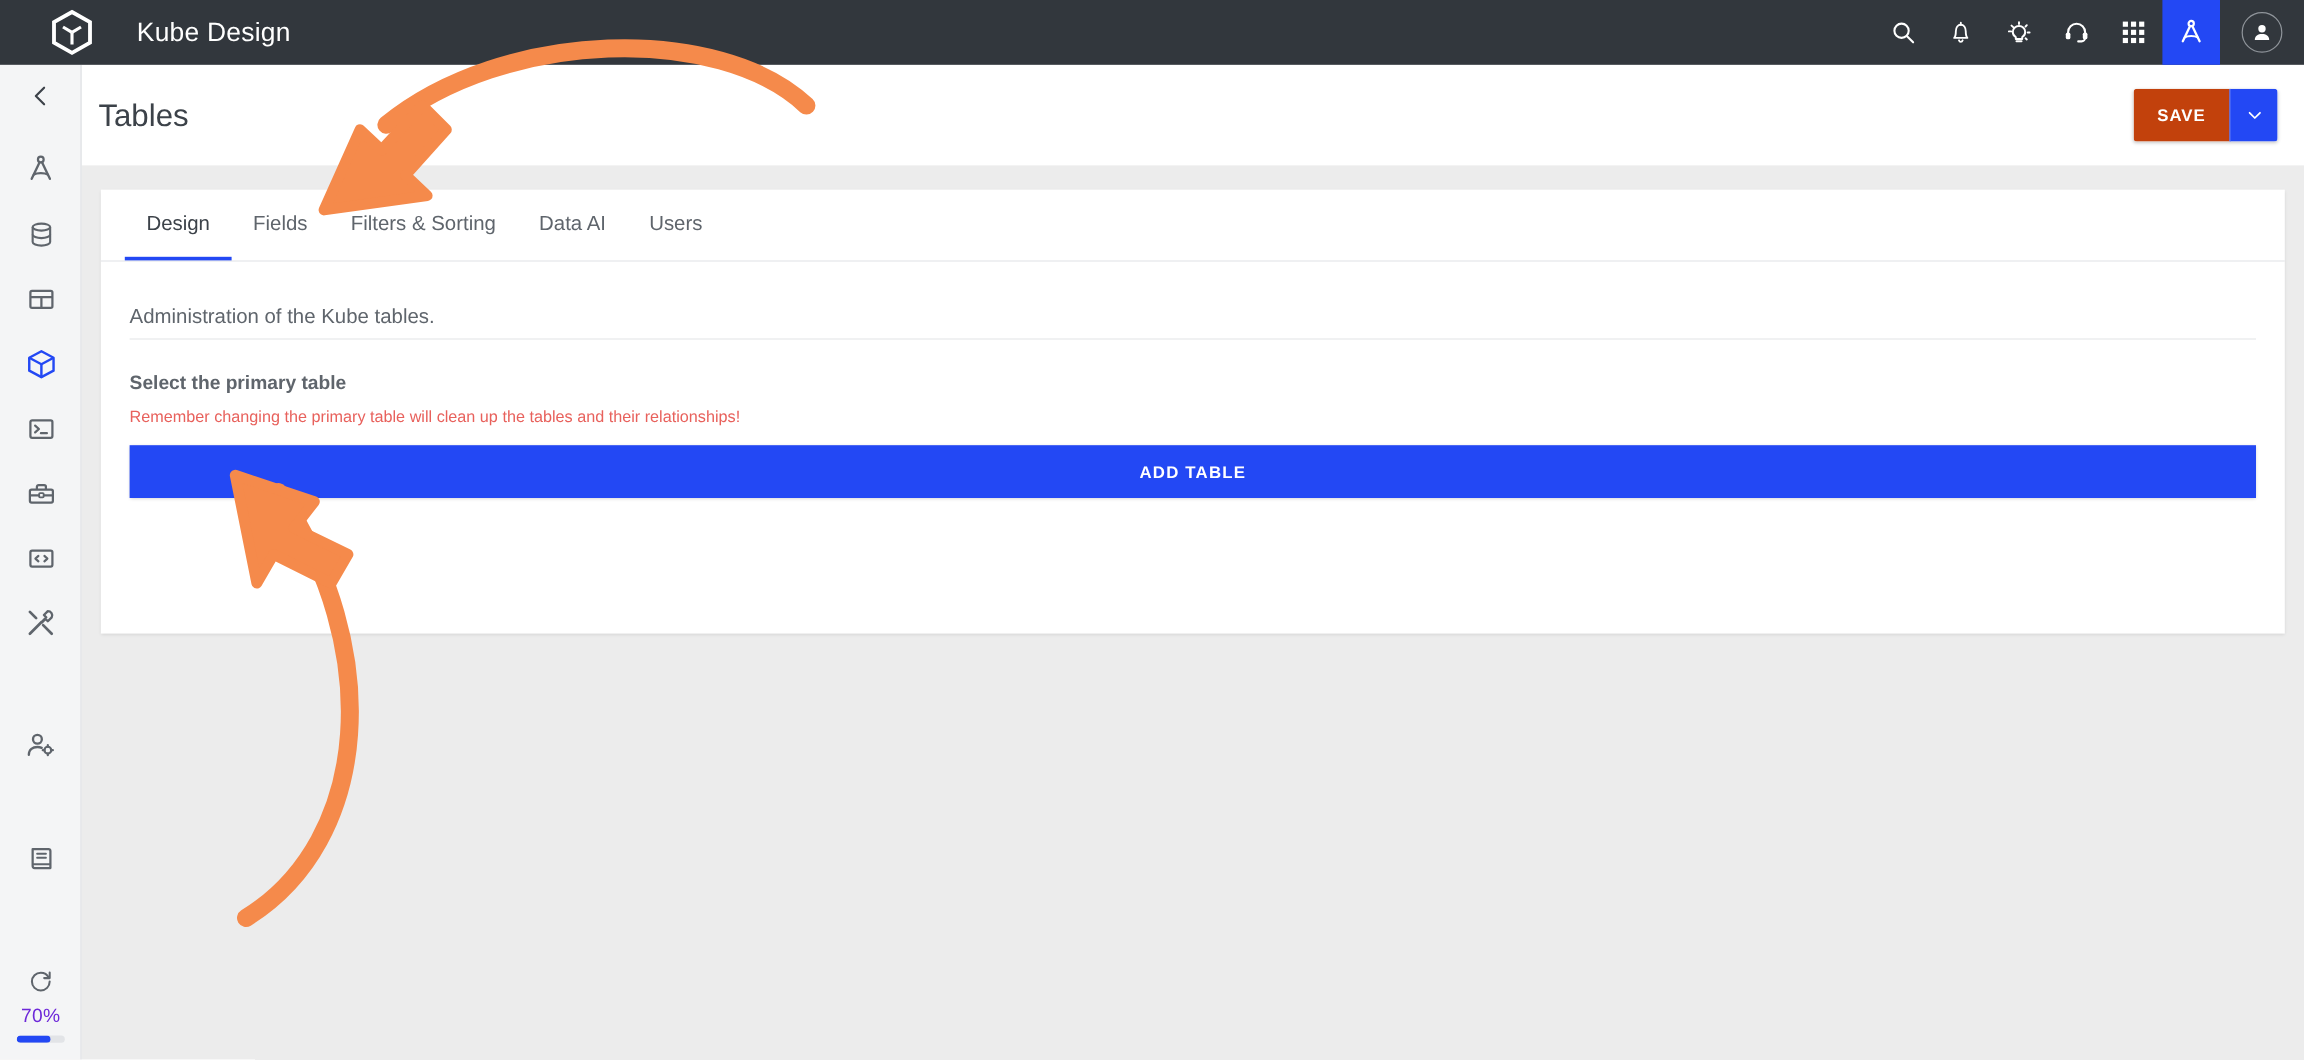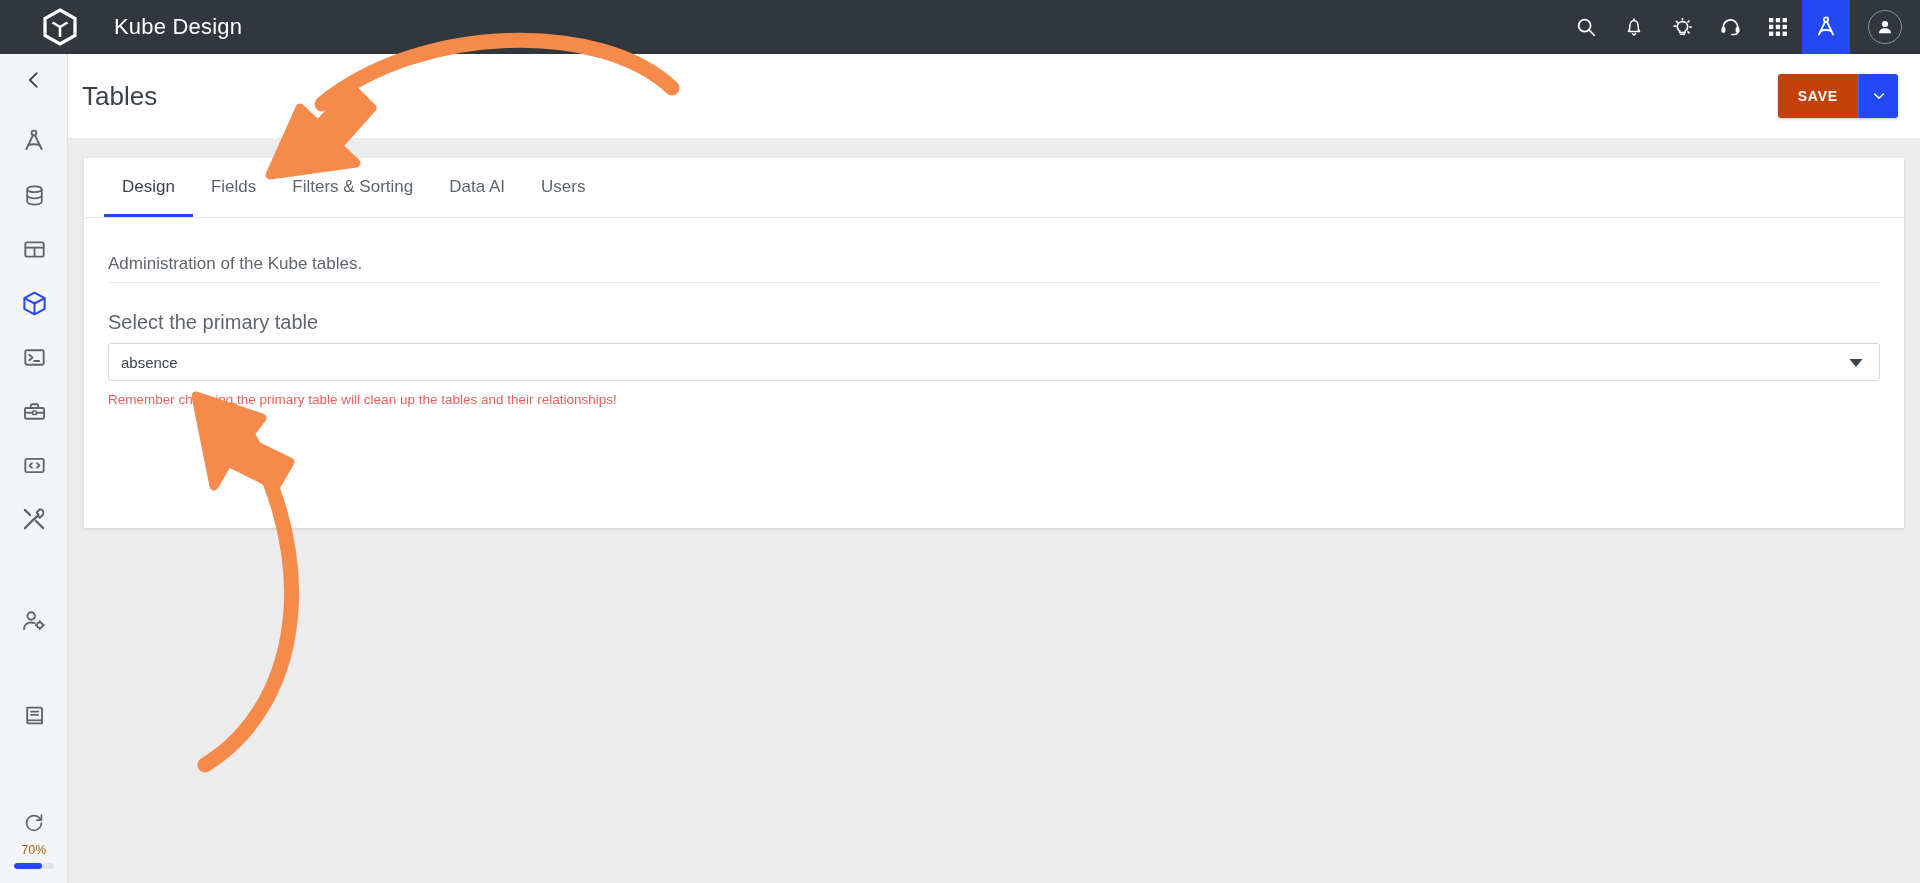--- a/index.html
+++ b/index.html
@@ -69,21 +69,21 @@
     cursor: pointer;
   }
   .rail-item.collapse { height: 44px; margin-top: 4px; }
   .rail-gap-lg { height: 40px; }
   .rail-gap-xl { height: 48px; }
   .rail-footer {
     position: absolute; bottom: 14px; left: 0; width: 68px;
     display: flex; flex-direction: column; align-items: center;
   }
   .rail-pct {
-    font-size: 12px; color: #a16207; margin-top: 4px; margin-bottom: 6px;
+    font-size: 16px; color: #6d28d9; margin-top: 4px; margin-bottom: 6px;
     letter-spacing: .3px;
   }
   .rail-progress {
     width: 40px; height: 6px; border-radius: 3px;
     background: #e2e4e7; overflow: hidden;
   }
   .rail-progress > i {
     display: block; height: 100%; background: #2348f4; border-radius: 3px;
   }
 
@@ -152,22 +152,22 @@
     left: 0; right: 0; bottom: 0;
     height: 3px; background: #2348f4;
   }
   .card-body { padding: 36px 24px 0 24px; }
   .admin-line {
     font-size: 17px; color: #5f656c;
     padding-bottom: 8px;
     border-bottom: 1px solid #e6e8ea;
   }
   .field-label {
-    font-size: 20px; color: #5f656c;
-    margin-top: 28px; margin-bottom: 9px;
+    font-size: 16px; color: #5f656c;
+    margin-top: 28px; margin-bottom: 9px; font-weight: bold;
   }
   .select-box {
     position: relative;
     height: 38px; width: 100%;
     border: 1px solid #d3d6da; border-radius: 3px;
     background: #fff;
     display: flex; align-items: center;
     padding: 0 12px;
     font-size: 15px; color: #3c4249;
     cursor: pointer;
@@ -411,31 +411,24 @@
         <div class="tab">Filters &amp; Sorting</div>
         <div class="tab">Data AI</div>
         <div class="tab">Users</div>
       </div>
 
     <div class="card-body">
       <div class="admin-line">Administration of the Kube tables.</div>
 
       <div class="field-label">Select the primary table</div>
 
-      <div class="select-box">
-        <span>absence</span>
-        <span class="select-caret">
-          <svg width="14" height="9" viewBox="0 0 14 9">
-            <path d="M0.5 0.5 L13.5 0.5 L7 8.5 Z" fill="#3c4249"></path>
-          </svg>
-        </span>
-      </div>
 
       <div class="warn">Remember changing the primary table will clean up the tables and their relationships!</div>
 
+      <button class="add-btn">ADD TABLE</button>
     </div>
   </div>
 
   <svg class="annot" viewBox="0 0 1920 883">
     <g>
       <path d="M672 88 C600 20 420 24 322 104" stroke="#f58a4b" stroke-width="15" fill="none" stroke-linecap="round"></path>
       <path d="M270 175 L300 108 L318 125 L352 88 L372 108 L338 146 L356 163 Z" fill="#f58a4b" stroke="#f58a4b" stroke-width="9" stroke-linejoin="round"></path>
     </g>
     <g>
       <path d="M205 765 C310 700 320 540 232 410" stroke="#f58a4b" stroke-width="15" fill="none" stroke-linecap="round"></path>

